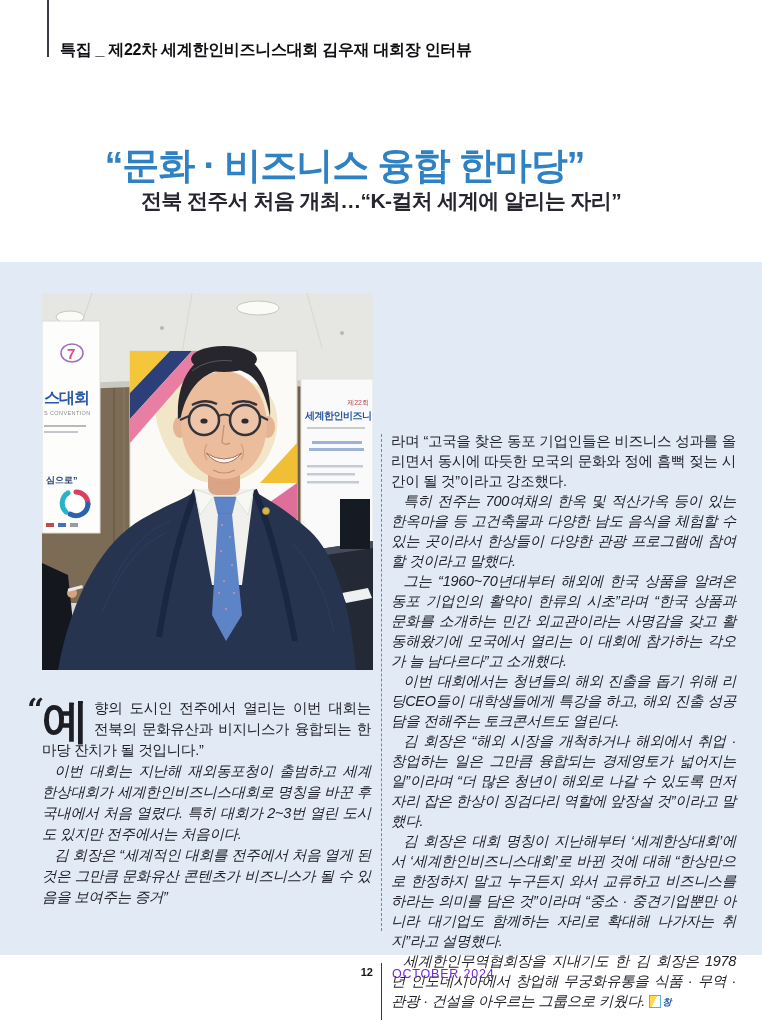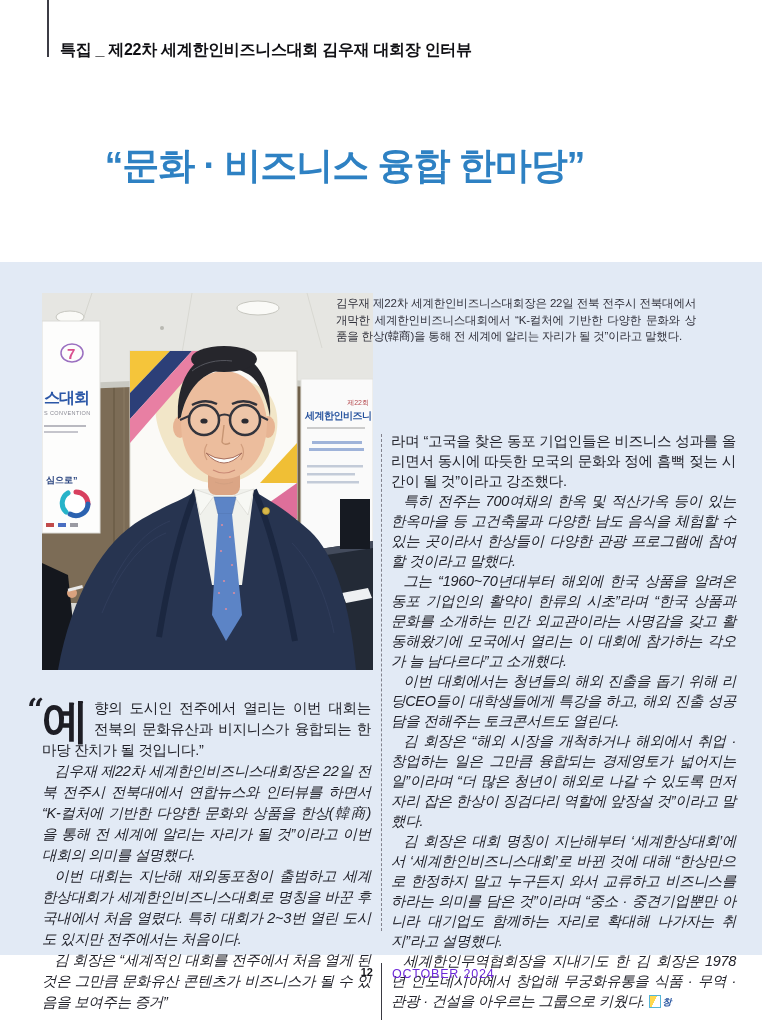--- a/index.html
+++ b/index.html
@@ -51,20 +51,21 @@
 </style>
 </head>
 <body>
 
 <div class="page">
 
   <div class="corner-rule"></div>
   <div class="kicker">특집 _ 제22차 세계한인비즈니스대회 김우재 대회장 인터뷰</div>
 
   <h1 class="title">“문화 · 비즈니스 융합 한마당”</h1>
+  <h2 class="subtitle">전북 전주서 처음 개최…“K-컬처 세계에 알리는 자리”</h2>
 
   <div class="panel">
 
     <div class="photo">
       <svg width="331" height="377" viewBox="0 0 331 377" xmlns="http://www.w3.org/2000/svg">
 
         <g>
           <rect x="0" y="80" width="331" height="230" fill="#7c6c56"></rect>
           <line x1="72" y1="80" x2="72" y2="300" stroke="#6b5c47" stroke-width="1.5"></line>
           <line x1="82" y1="80" x2="82" y2="300" stroke="#8a7a63" stroke-width="1"></line>
@@ -185,29 +186,27 @@
           <path d="M182,132 L180,149 Q182,153 188,150" stroke="#c69472" stroke-width="1.4" fill="none"></path>
           <path d="M165,151 Q160,159 165,167" stroke="#d09c7c" stroke-width="1.2" fill="none"></path>
           <path d="M199,151 Q204,159 199,167" stroke="#d09c7c" stroke-width="1.2" fill="none"></path>
           <path d="M164,160 Q182,172 200,160 Q182,180 164,160 Z" fill="#fdfdfb" stroke="#a8705f" stroke-width="1"></path>
           <path d="M171,177 Q182,183 193,177" stroke="#c98975" stroke-width="1.2" fill="none"></path>
           <path d="M173,189 Q182,193 191,189" stroke="#d3a081" stroke-width="1" fill="none"></path>
         </g>
       </svg>
     </div>
 
-    <div class="caption">김우재 제22차 세계한인비즈니스대회장은 22일 전북 전주시 전북대에서 개막한 세계한인비즈니스대회에서 “K-컬처에 기반한 다양한 문화와 상품을 한상(韓商)을 통해 전 세계에 알리는 자리가 될 것”이라고 말했다.</div>
 
     <div class="col-divider"></div>
 
     <div class="col-left">
       <div class="lead">
         <span class="lead-open-quote">“</span><span class="dropcap">예</span><span class="lead-text">향의 도시인 전주에서 열리는 이번 대회는 전북의 문화유산과 비지니스가 융합되는 한마당 잔치가 될 것입니다.”</span>
       </div>
-      <p class="body-p indent">김우재 제22차 세계한인비즈니스대회장은 22일 전북 전주시 전북대에서 연합뉴스와 인터뷰를 하면서 “K-컬처에 기반한 다양한 문화와 상품을 한상(韓商)을 통해 전 세계에 알리는 자리가 될 것”이라고 이번 대회의 의미를 설명했다.</p>
       <p class="body-p indent">이번 대회는 지난해 재외동포청이 출범하고 세계한상대회가 세계한인비즈니스대회로 명칭을 바꾼 후 국내에서 처음 열렸다. 특히 대회가 2~3번 열린 도시도 있지만 전주에서는 처음이다.</p>
       <p class="body-p indent">김 회장은 “세계적인 대회를 전주에서 처음 열게 된 것은 그만큼 문화유산 콘텐츠가 비즈니스가 될 수 있음을 보여주는 증거”</p>
     </div>
 
     <div class="col-right">
       <p class="body-p">라며 “고국을 찾은 동포 기업인들은 비즈니스 성과를 올리면서 동시에 따듯한 모국의 문화와 정에 흠뻑 젖는 시간이 될 것”이라고 강조했다.</p>
       <p class="body-p indent">특히 전주는 700여채의 한옥 및 적산가옥 등이 있는 한옥마을 등 고건축물과 다양한 남도 음식을 체험할 수 있는 곳이라서 한상들이 다양한 관광 프로그램에 참여할 것이라고 말했다.</p>
       <p class="body-p indent">그는 “1960~70년대부터 해외에 한국 상품을 알려온 동포 기업인의 활약이 한류의 시초”라며 “한국 상품과 문화를 소개하는 민간 외교관이라는 사명감을 갖고 활동해왔기에 모국에서 열리는 이 대회에 참가하는 각오가 늘 남다르다”고 소개했다.</p>
       <p class="body-p indent">이번 대회에서는 청년들의 해외 진출을 돕기 위해 리딩CEO들이 대학생들에게 특강을 하고, 해외 진출 성공담을 전해주는 토크콘서트도 열린다.</p>
       <p class="body-p indent">김 회장은 “해외 시장을 개척하거나 해외에서 취업 · 창업하는 일은 그만큼 융합되는 경제영토가 넓어지는 일”이라며 “더 많은 청년이 해외로 나갈 수 있도록 먼저 자리 잡은 한상이 징검다리 역할에 앞장설 것”이라고 말했다.</p>

